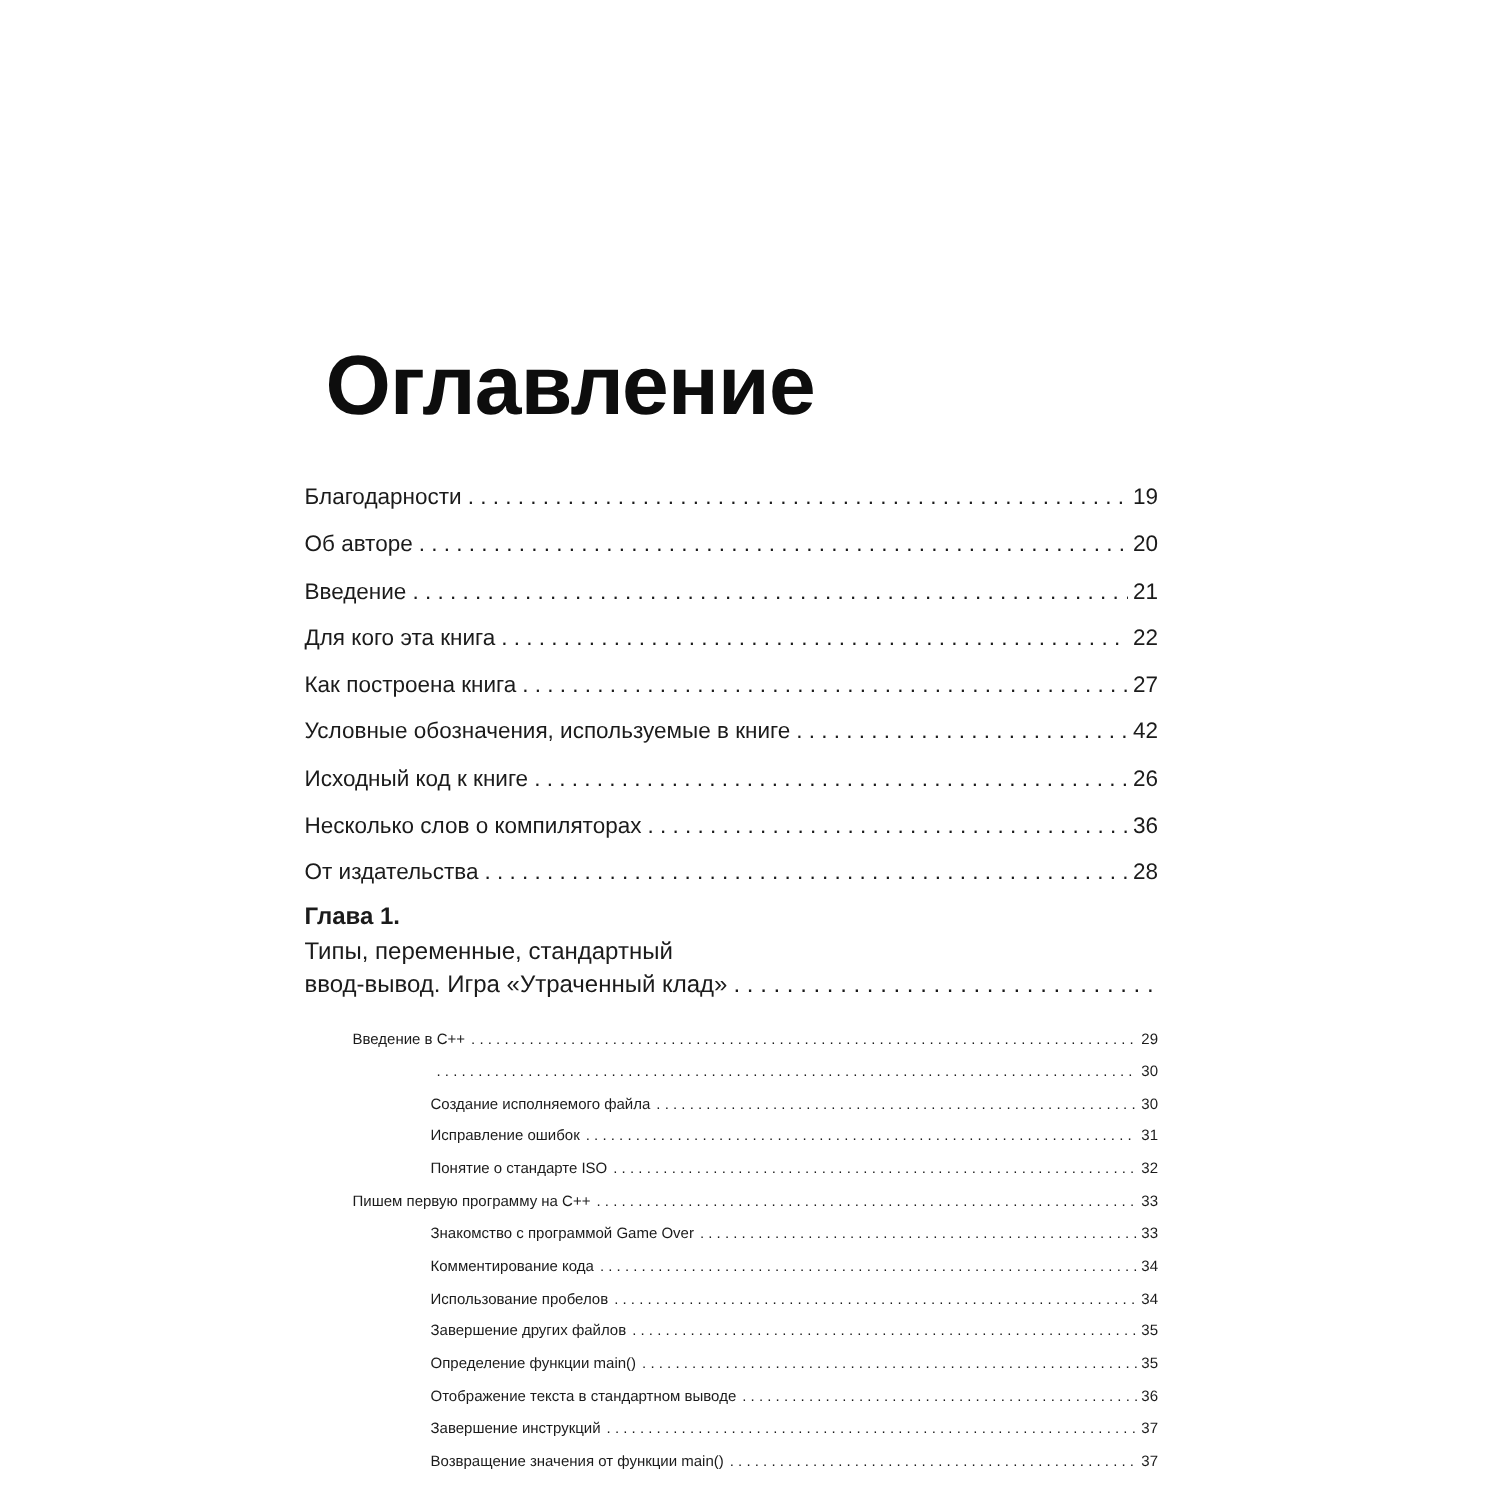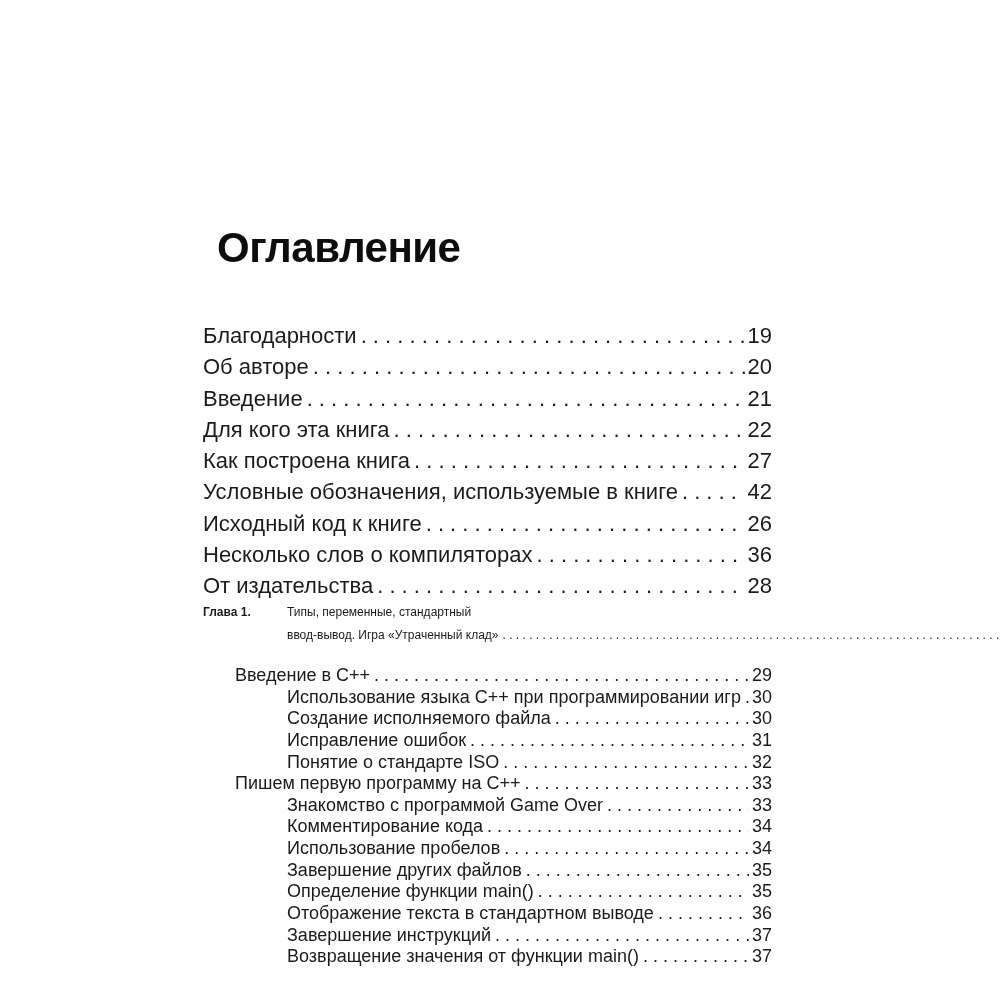--- a/index.html
+++ b/index.html
@@ -9,34 +9,34 @@
     height: 1000px;
     background: #ffffff;
     font-family: "Liberation Sans", "DejaVu Sans", sans-serif;
     color: #1b1b1b;
     overflow: hidden;
   }
   .page-title {
     position: absolute;
     left: 217px;
     top: 224px;
-    font-size: 42px;
+    font-size: 56px;
     font-weight: bold;
     letter-spacing: -0.5px;
     color: #0d0d0d;
   }
   .front {
     position: absolute;
     left: 203px;
     top: 307px;
     width: 569px;
   }
   .front .row {
     height: 31.3px;
-    font-size: 22px;
+    font-size: 15px;
   }
   .row {
     display: flex;
     align-items: baseline;
   }
   .lbl { white-space: nowrap; flex: none; }
   .dots {
     flex: 1;
     overflow: hidden;
     white-space: nowrap;
@@ -49,28 +49,29 @@
   }
   .pg { flex: none; margin-top: 16px; }
   .chapter {
     position: absolute;
     left: 203px;
     top: 601px;
     width: 569px;
   }
   .chapter-head {
     display: flex;
-    font-size: 12px;
+    font-size: 16px;
     line-height: 22.5px;
+    flex-direction: column;
   }
   .chnum { flex: none; width: 84px; font-weight: bold; white-space: nowrap; }
   .chbody { flex: 1; }
   .sections {
     margin-top: 3px;
-    font-size: 18px;
+    font-size: 10px;
     text-align: right;
   }
   .sections .row { height: 21.65px; }
   .lvl1 { padding-left: 32px; }
   .lvl2 { padding-left: 84px; }
 </style>
 </head>
 <body>
 
 <div class="sheet">
@@ -137,21 +138,20 @@
       </div>
     </div>
 
     <div class="sections">
       <div class="row lvl1">
         <span class="lbl">Введение в C++</span>
           <span class="dots"></span>
           <span class="pg">29</span>
       </div>
       <div class="row lvl2">
-        <span class="lbl">Использование языка C++ при программировании игр</span>
           <span class="dots"></span>
           <span class="pg">30</span>
       </div>
       <div class="row lvl2">
         <span class="lbl">Создание исполняемого файла</span>
           <span class="dots"></span>
           <span class="pg">30</span>
       </div>
       <div class="row lvl2">
         <span class="lbl">Исправление ошибок</span>

